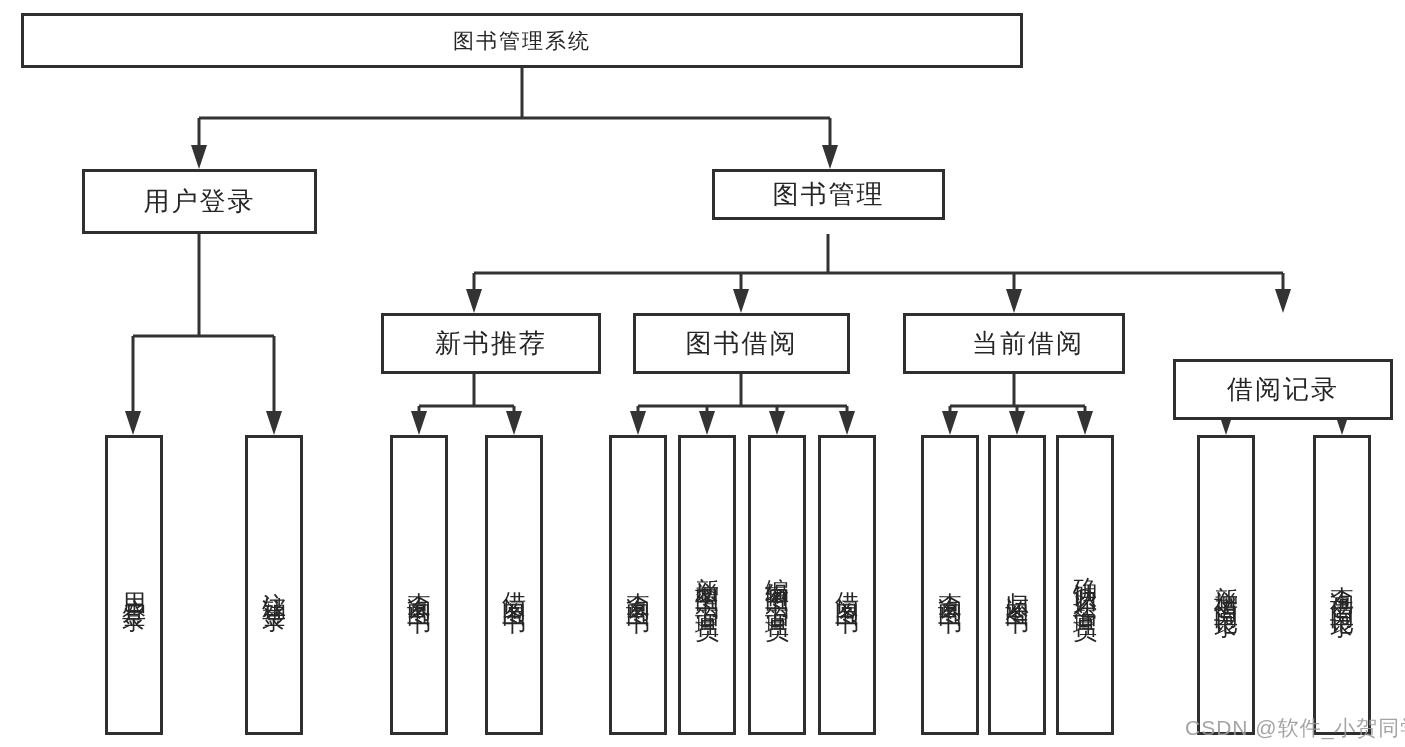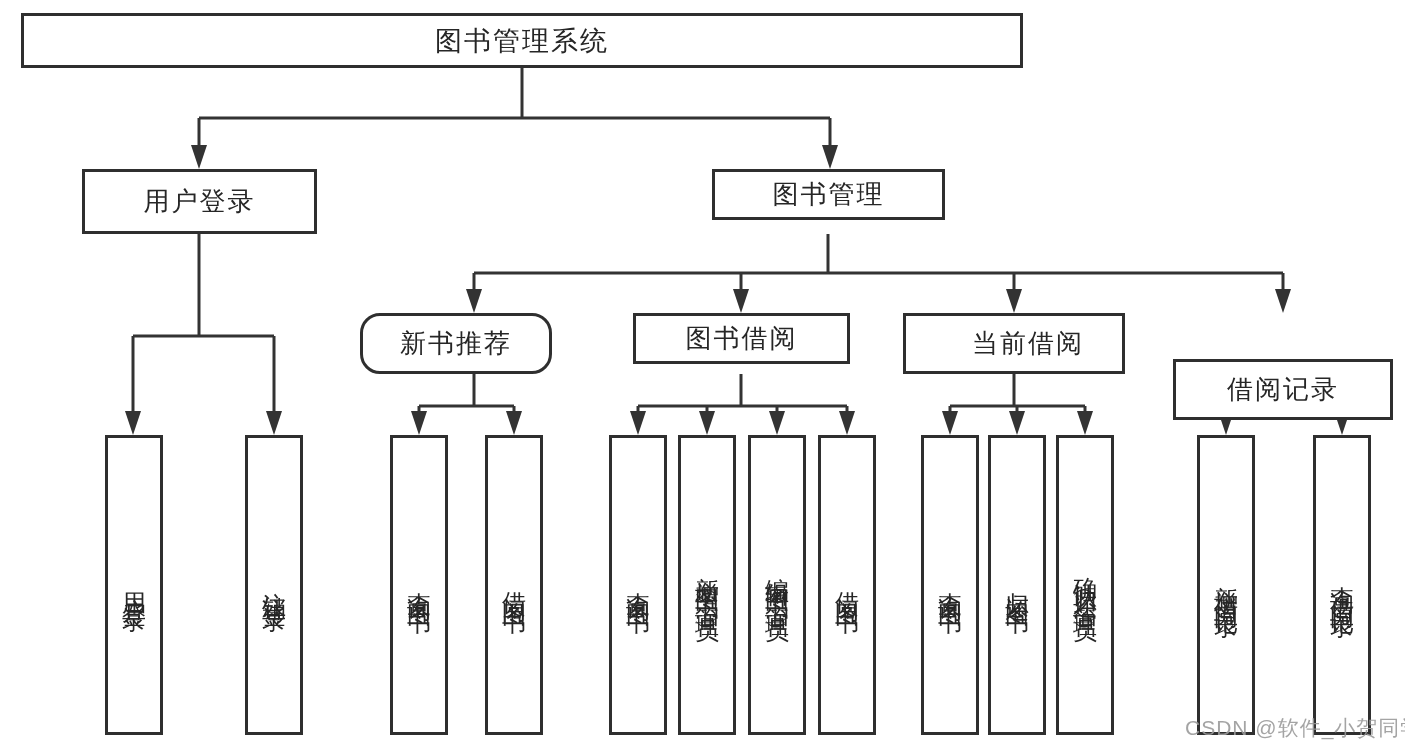--- a/index.html
+++ b/index.html
@@ -25,21 +25,21 @@
     position:absolute;
     box-sizing:border-box;
     background:#ffffff;
     border:3px solid var(--border);
     display:flex;
     align-items:center;
     justify-content:center;
     text-align:center;
   }
   .node.h{font-size:26px;letter-spacing:2px;}
-  .node.root{font-size:27px;}
+  .node.root{font-size:21px;}
   .node.leaf{
     writing-mode:vertical-rl;
     text-orientation:mixed;
     font-size:24px;
     letter-spacing:6px;
     line-height:1;
   }
   .watermark{
     position:absolute;
     left:1185px;top:714px;
@@ -117,22 +117,22 @@
     <polygon class="arrow" points="1218,411 1234,411 1226,435"></polygon>
     <line class="cline" x1="1342" y1="404" x2="1342" y2="416"></line>
     <polygon class="arrow" points="1334,411 1350,411 1342,435"></polygon>
   </svg>
 
   <div class="node h root" style="left:21px;top:13px;width:1002px;height:55px;">图书管理系统</div>
 
   <div class="node h" style="left:82px;top:169px;width:235px;height:65px;">用户登录</div>
   <div class="node h" style="left:712px;top:169px;width:233px;height:51px;">图书管理</div>
 
-  <div class="node h" style="left:360px;top:313px;width:192px;height:61px;border-radius:20px;">新书推荐</div>
-  <div class="node h" style="left:633px;top:313px;width:217px;height:51px;">图书借阅</div>
+  <div class="node h" style="left:381px;top:313px;width:220px;height:61px;">新书推荐</div>
+  <div class="node h" style="left:633px;top:313px;width:217px;height:61px;">图书借阅</div>
   <div class="node h" style="left:903px;top:313px;width:222px;height:61px;padding-left:28px;">当前借阅</div>
   <div class="node h" style="left:1173px;top:313px;width:220px;height:61px;margin-top:46px;">借阅记录</div>
 
   <div class="node leaf" style="left:105px;top:435px;width:58px;height:300px;">用户登录</div>
   <div class="node leaf" style="left:245px;top:435px;width:58px;height:300px;">注销登录</div>
 
   <div class="node leaf" style="left:390px;top:435px;width:58px;height:300px;">查询图书</div>
   <div class="node leaf" style="left:485px;top:435px;width:58px;height:300px;">借阅图书</div>
 
   <div class="node leaf" style="left:609px;top:435px;width:58px;height:300px;">查询图书</div>

